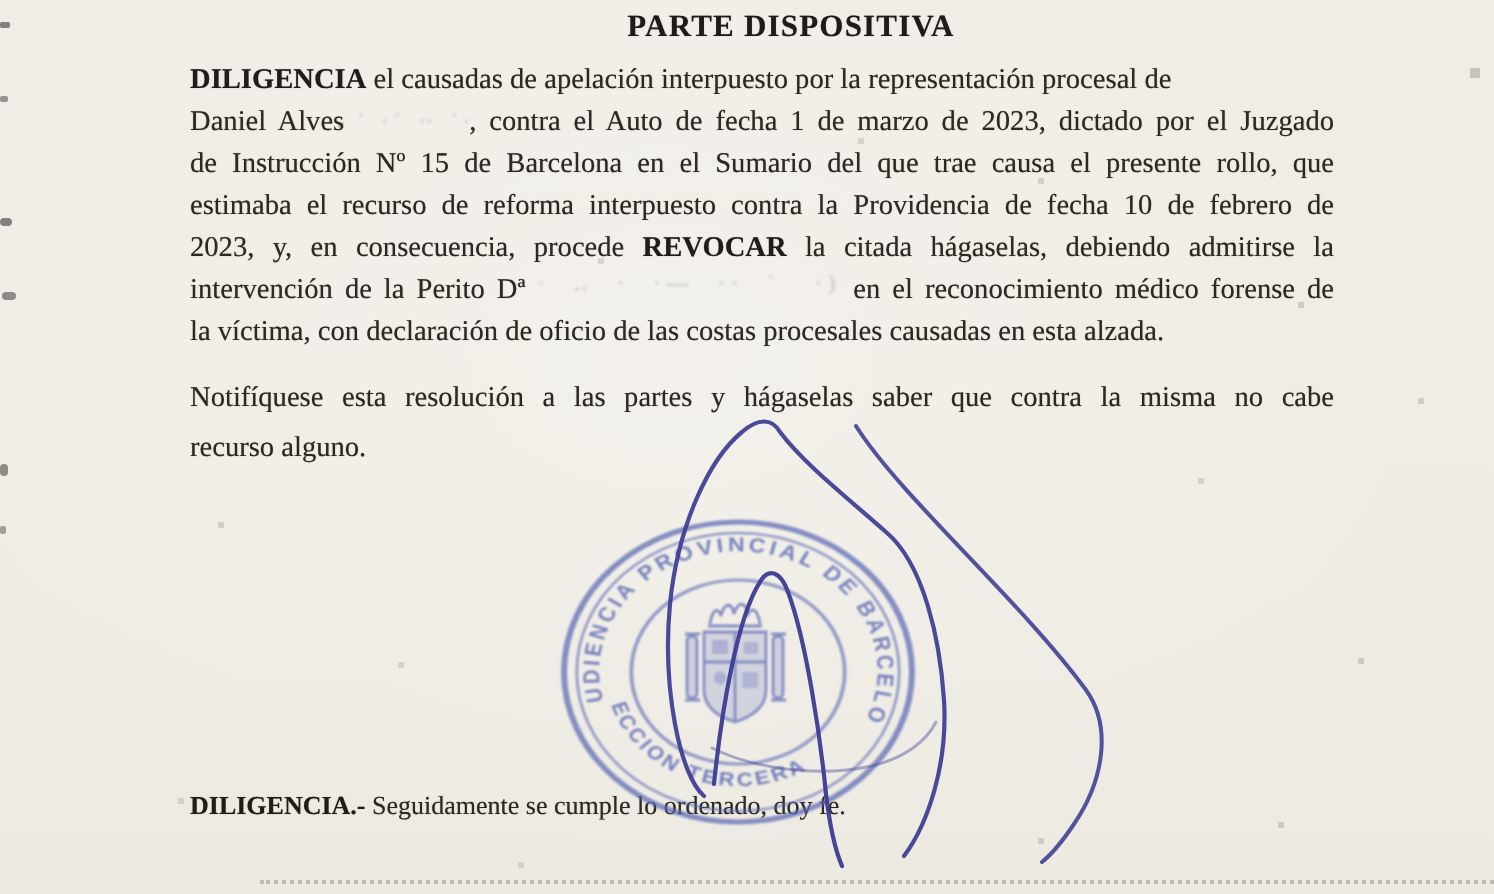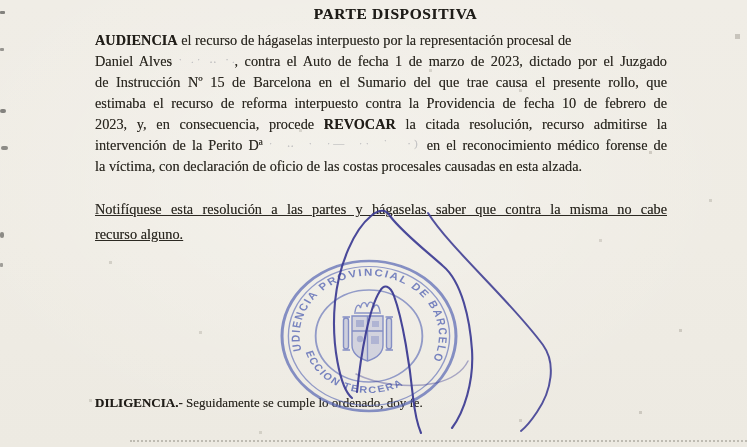--- a/index.html
+++ b/index.html
@@ -12,21 +12,21 @@
     font-family:"Liberation Serif","DejaVu Serif",serif;
     color:#2c2922;
   }
   .doc-text{position:absolute;filter:blur(.2px);text-shadow:0 0 .45px rgba(44,40,32,.55);}
   .title{
     top:5px;left:0;right:0;text-align:center;transform:translateX(22px);
     font-size:15.5px;font-weight:bold;letter-spacing:.6px;color:#1e1c18;
   }
   .block{left:95px;width:572px;font-size:14.3px;}
   .p1{top:30px;}
-  .p2{top:197px;text-decoration:underline;}
+  .p2{top:187px;}
   .p3{top:254px;}
   .line{
     height:21px;line-height:21px;overflow:hidden;
     text-align:justify;text-align-last:justify;white-space:normal;
   }
   .line.no-just{text-align:left;text-align-last:left;}
   .p2 .line{height:25px;line-height:25px;}
   b{color:#201d18;}
   .redacted{
     display:inline-block;vertical-align:baseline;overflow:hidden;white-space:nowrap;
@@ -65,25 +65,25 @@
 </head>
 <body>
 
 <div class="page">
 
   <div class="speckles"></div>
 
   <div class="doc-text title">PARTE DISPOSITIVA</div>
 
   <div class="doc-text block p1">
-    <div class="line no-just"><b>AUDIENCIA</b><span> el recurso de hágaselas interpuesto por la representación procesal de</span></div>
+    <div class="line no-just"><b>DILIGENCIA</b><span> el causadas de apelación interpuesto por la representación procesal de</span></div>
     <div class="line"><span>Daniel Alves</span> <span class="redacted w-name">· .· ‥ ·.…</span><span>, contra el Auto de fecha 1 de marzo de 2023, dictado por el Juzgado</span></div>
     <div class="line">de Instrucción Nº 15 de Barcelona en el Sumario del que trae causa el presente rollo, que</div>
     <div class="line">estimaba el recurso de reforma interpuesto contra la Providencia de fecha 10 de febrero de</div>
-    <div class="line"><span>2023, y, en consecuencia, procede </span><b>REVOCAR</b><span> la citada resolución, recurso admitirse la</span></div>
+    <div class="line"><span>2023, y, en consecuencia, procede </span><b>REVOCAR</b><span> la citada hágaselas, debiendo admitirse la</span></div>
     <div class="line"><span>intervención de la Perito Dª</span> <span class="redacted w-perito">· ‥ · ·— ·· ˙ ·)</span> <span>en el reconocimiento médico forense de</span></div>
     <div class="line no-just">la víctima, con declaración de oficio de las costas procesales causadas en esta alzada.</div>
   </div>
 
   <div class="doc-text block p2">
     <div class="line">Notifíquese esta resolución a las partes y hágaselas saber que contra la misma no cabe</div>
     <div class="line no-just">recurso alguno.</div>
   </div>
 
 

